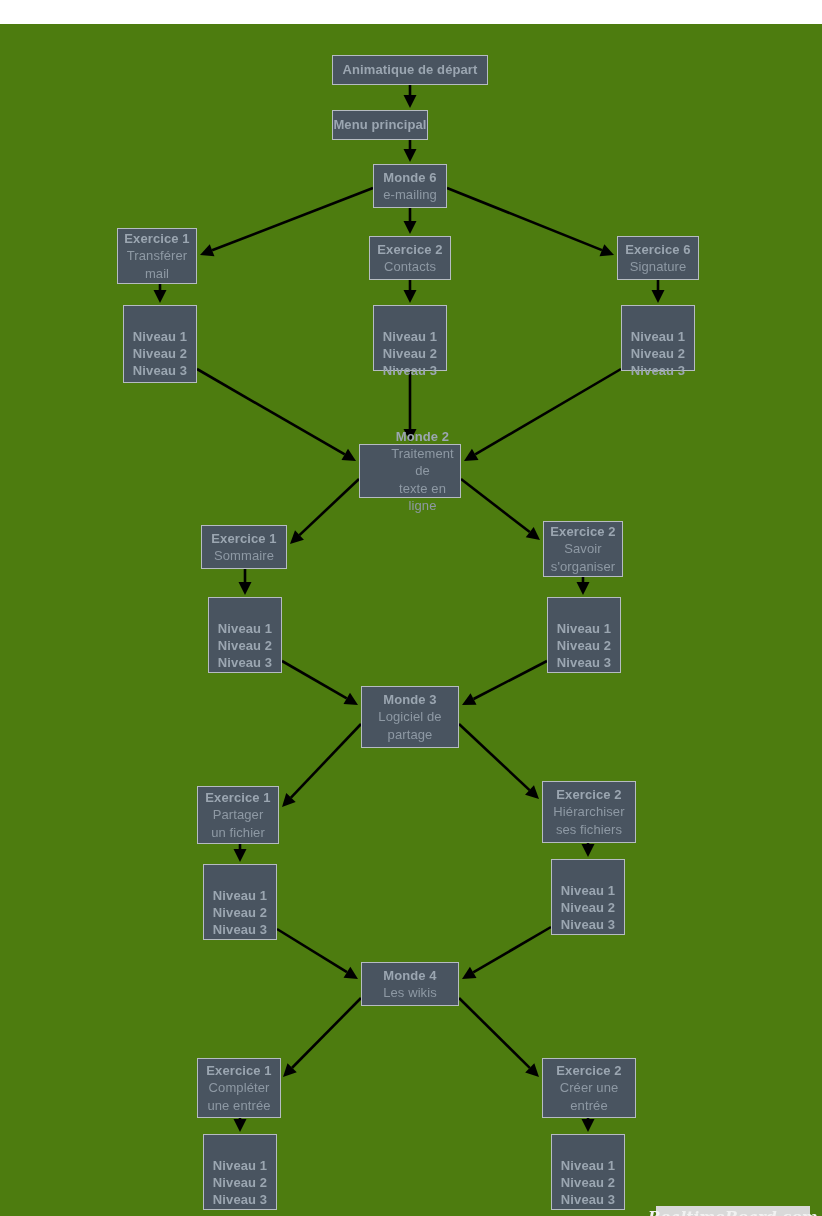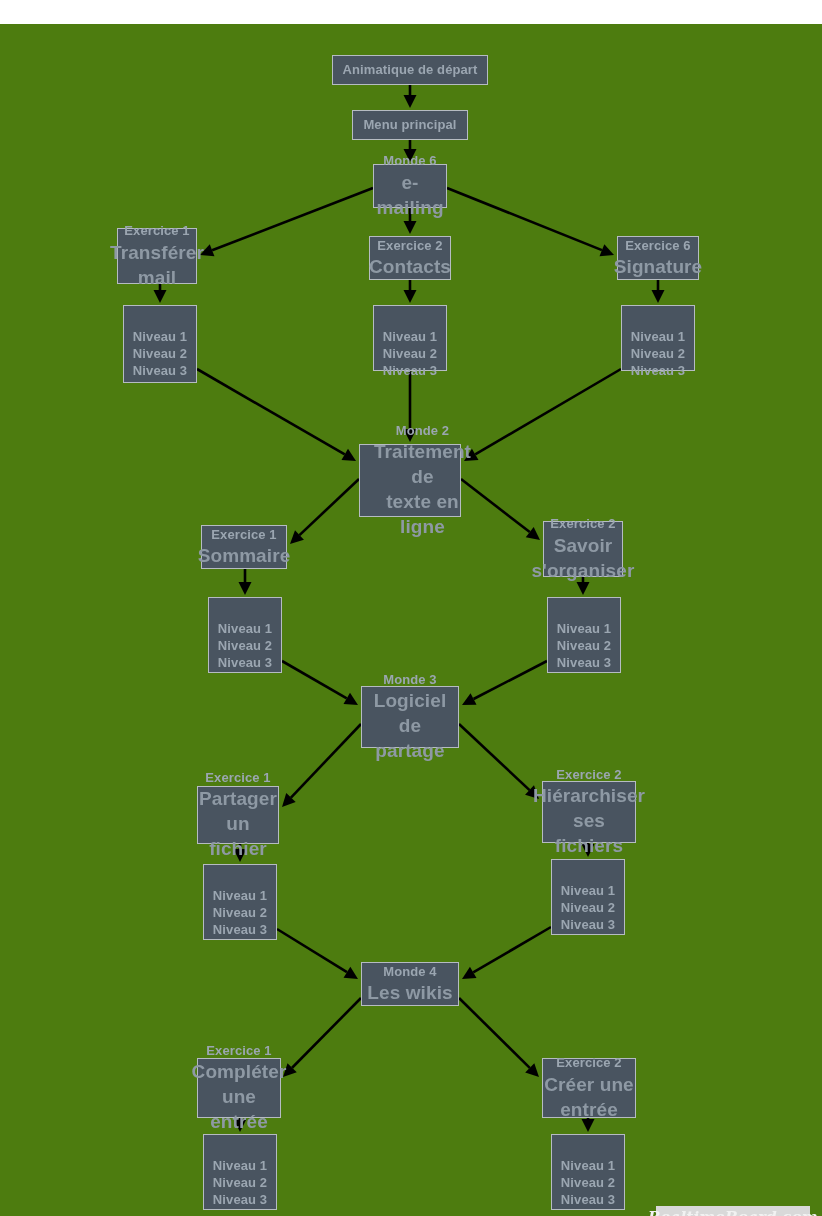--- a/index.html
+++ b/index.html
@@ -42,23 +42,23 @@
     line-height: 1.32;
     z-index: 2;
   }
   .node .ttl {
     font-weight: bold;
     color: #9ba6b1;
     font-size: 13px;
     letter-spacing: 0.1px;
   }
   .node .sub {
-    font-weight: bold;
+    font-weight: normal;
     color: #8e99a4;
-    font-size: 19px;
+    font-size: 13px;
     letter-spacing: 0.1px;
   }
   .node.levels {
     justify-content: space-around;
     padding: 22px 0;
   }
   .node.levels .ttl {
     display: block;
     width: 100%;
   }
@@ -194,21 +194,21 @@
       <g>
         <line x1="588" y1="1094" x2="588" y2="1095" stroke="#000000" stroke-width="2.6"></line>
         <polygon points="588,1108 581.5,1095 594.5,1095" fill="#000000"></polygon>
       </g>
     </svg>
 
   <div id="nodes-layer">
       <div class="node" style="left: 332px; top: 31px; width: 156px; height: 30px;">
         <span class="ttl">Animatique de départ</span>
       </div>
-      <div class="node" style="left: 352px; top: 86px; width: 116px; height: 30px;">
+      <div class="node" style="left: 332px; top: 86px; width: 96px; height: 30px;">
         <span class="ttl">Menu principal</span>
       </div>
       <div class="node" style="left: 373px; top: 140px; width: 74px; height: 44px;">
         <span class="ttl">Monde 6</span>
         <span class="sub">e-mailing</span>
       </div>
       <div class="node" style="left: 117px; top: 204px; width: 80px; height: 56px;">
         <span class="ttl">Exercice 1</span>
         <span class="sub">Transférer</span>
         <span class="sub">mail</span>
@@ -229,21 +229,21 @@
       <div class="node levels" style="left: 373px; top: 281px; width: 74px; height: 66px;">
         <span class="ttl">Niveau 1</span>
         <span class="ttl">Niveau 2</span>
         <span class="ttl">Niveau 3</span>
       </div>
       <div class="node levels" style="left: 621px; top: 281px; width: 74px; height: 66px;">
         <span class="ttl">Niveau 1</span>
         <span class="ttl">Niveau 2</span>
         <span class="ttl">Niveau 3</span>
       </div>
-      <div class="node" style="left: 359px; top: 420px; width: 102px; height: 73px; padding-left: 25px;">
+      <div class="node" style="left: 359px; top: 420px; width: 102px; height: 54px; padding-left: 25px;">
         <span class="ttl">Monde 2</span>
         <span class="sub">Traitement de</span>
         <span class="sub">texte en ligne</span>
       </div>
       <div class="node" style="left: 201px; top: 501px; width: 86px; height: 44px;">
         <span class="ttl">Exercice 1</span>
         <span class="sub">Sommaire</span>
       </div>
       <div class="node" style="left: 543px; top: 497px; width: 80px; height: 56px;">
         <span class="ttl">Exercice 2</span>

